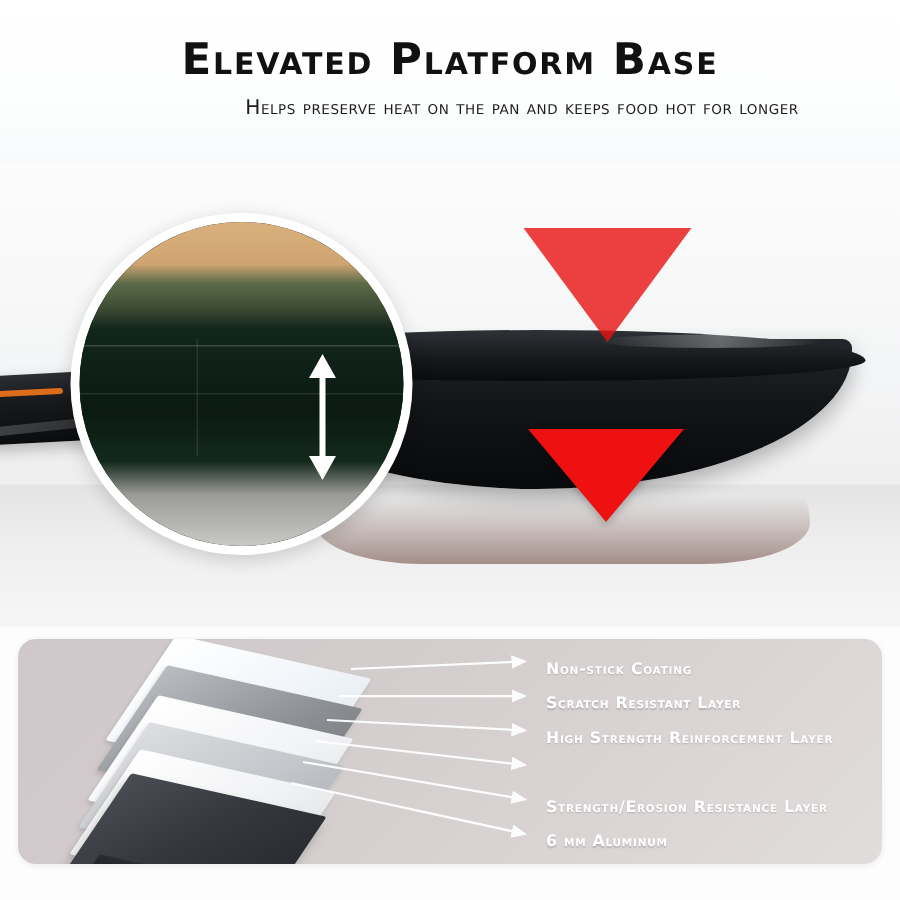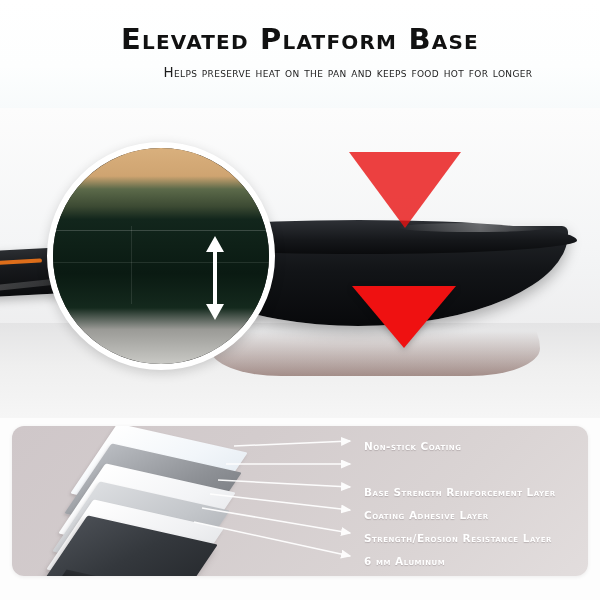--- a/index.html
+++ b/index.html
@@ -205,22 +205,22 @@
                     transform:skewX(-34deg) skewY(11deg);border-radius:2px;
                     box-shadow:0 5px 7px rgba(90,80,82,.35);"></div>
         <div style="position:absolute;left:-2px;top:54px;width:150px;height:14px;
                     background:linear-gradient(180deg,#2b2e32,#191b1e);
                     transform:skewX(-34deg) skewY(11deg);"></div>
       </div>
     </div>
 
     <div class="labels">
       <div class="label" style="top:6px">Non-stick Coating</div>
-      <div class="label" style="top:52px">Base Strength Reinforcement Layer</div>
-      <div class="label" style="top:75px">Coating Adhesive Layer</div>
+      <div class="label" style="top:29px">Scratch Resistant Layer</div>
+      <div class="label" style="top:52px">High Strength Reinforcement Layer</div>
       <div class="label" style="top:98px">Strength/Erosion Resistance Layer</div>
       <div class="label" style="top:121px">6 mm Aluminum</div>
     </div>
   </div>
 
   <svg class="leaders" viewBox="0 0 576 150">
     <defs>
       <marker id="ah" markerWidth="7" markerHeight="6" refX="6" refY="3" orient="auto">
         <path d="M0,0 L7,3 L0,6 z" fill="#ffffff"></path>
       </marker>

